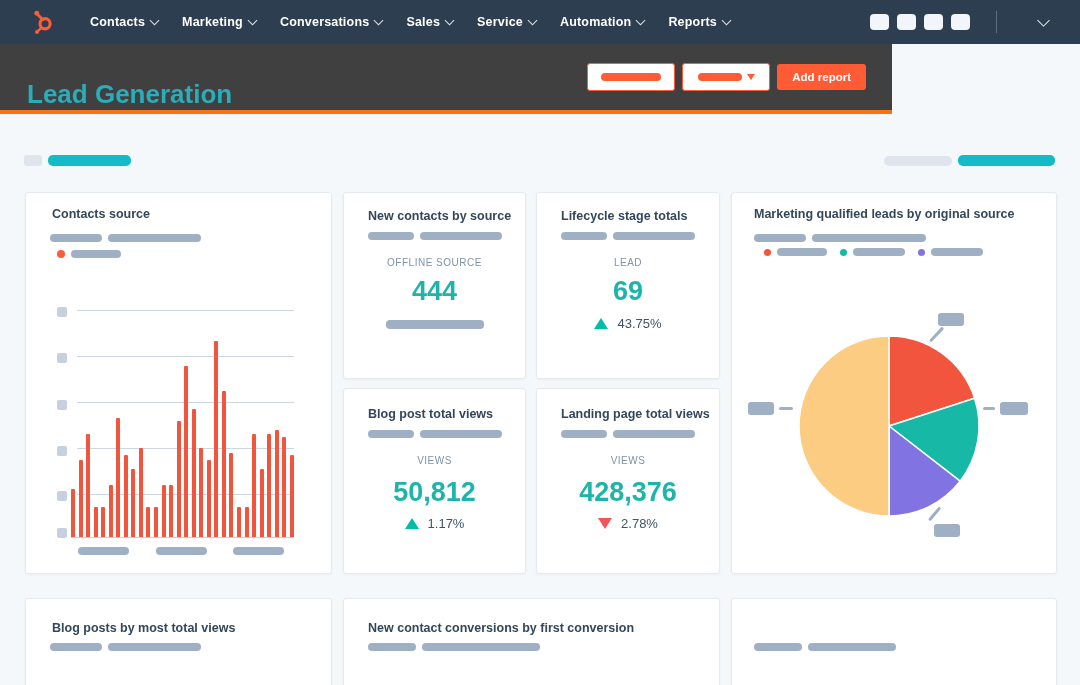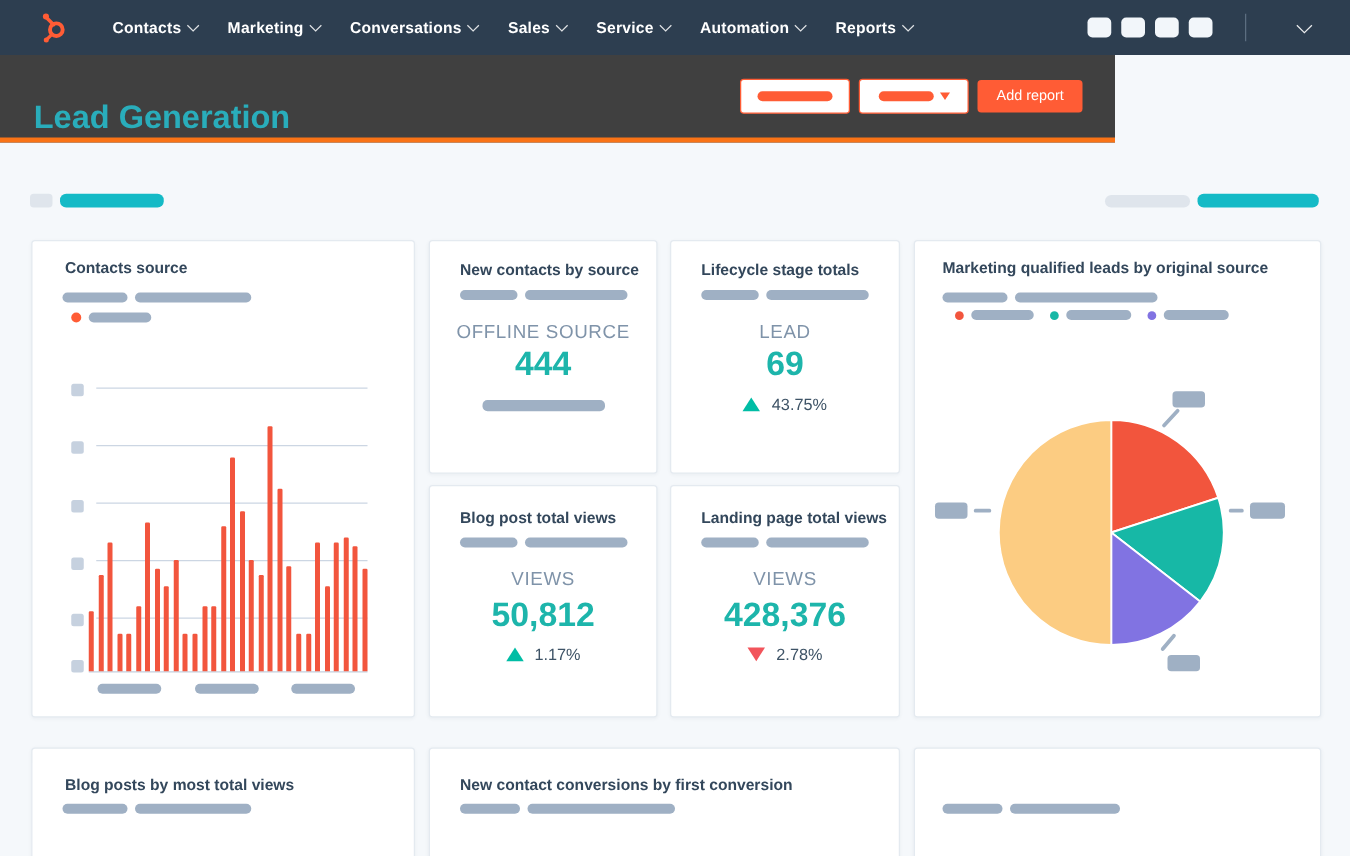--- a/index.html
+++ b/index.html
@@ -17,33 +17,33 @@
   .nav-divider{width:1px;height:22px;background:#5c6e80;margin:0 8px 0 18px;}
   .chev-big{width:8px;height:8px;border-right:1.8px solid rgba(255,255,255,.9);border-bottom:1.8px solid rgba(255,255,255,.9);transform:rotate(45deg);margin:-4px 32px 0 34px;cursor:pointer;}
 
   
   .header{position:absolute;left:0;top:44px;width:892px;height:66px;background:#404040;border-bottom:4px solid #f97316;z-index:4;}
   .page-title{position:absolute;left:27px;top:50%;transform:translateY(-50%);font-size:26px;font-weight:600;}
   .header-actions{position:absolute;right:26px;top:50%;transform:translateY(-50%);display:flex;gap:7px;align-items:center;}
   .btn-outline{width:86px;height:26px;background:#fff;border:1px solid #ff5c35;border-radius:3px;display:flex;align-items:center;justify-content:center;gap:5px;cursor:pointer;}
   .sk-orange{height:8px;border-radius:4px;}
   .caret-down{width:0;height:0;border-left:4.5px solid transparent;border-right:4.5px solid transparent;border-top:6px solid #ff5c35;}
-  .btn-primary{height:26px;padding:0 15px;border:none;border-radius:3px;color:#fff;font-size:11.5px;font-weight:400;cursor:pointer;font-family:"Liberation Sans",sans-serif;}
+  .btn-primary{height:26px;padding:0 15px;border:none;border-radius:3px;color:#fff;font-size:11.5px;font-weight:700;cursor:pointer;font-family:"Liberation Sans",sans-serif;}
 
   
   .pill{position:absolute;border-radius:5px;}
 
   
   .card{position:absolute;background:#ffffff;border:1px solid #e4eaf0;border-radius:3px;box-shadow:0 1px 3px rgba(45,62,80,.05);}
   .card-title{position:absolute;font-size:12.5px;font-weight:700;color:#33475b;white-space:nowrap;}
   .sk{background:#9fb0c4;border-radius:4px;height:8px;display:inline-block;}
   .sk-row{position:absolute;display:flex;gap:6px;align-items:center;}
   .dot{border-radius:50%;display:inline-block;}
 
-  .metric-label{position:absolute;left:0;right:0;top:64px;text-align:center;font-size:15px;letter-spacing:.5px;color:#7f93a9;}
+  .metric-label{position:absolute;left:0;right:0;top:64px;text-align:center;font-size:10px;letter-spacing:.5px;color:#7f93a9;}
   .metric-value{position:absolute;left:0;right:0;top:85px;text-align:center;font-size:27px;font-weight:700;line-height:1;}
   .metric-bottom{position:absolute;left:0;right:0;top:127px;display:flex;justify-content:center;}
   .delta-row{position:absolute;left:0;right:0;top:123px;display:flex;justify-content:center;align-items:center;gap:9px;font-size:13px;color:#3e5366;}
   .tri-up{width:0;height:0;border-left:7px solid transparent;border-right:7px solid transparent;border-bottom:11px solid #00bda5;}
   .tri-down{width:0;height:0;border-left:7px solid transparent;border-right:7px solid transparent;border-top:11px solid #f2545b;}
 
   
   .chart{position:absolute;left:45px;top:117px;width:223px;height:228px;}
   .gridline{position:absolute;left:6px;right:0;height:1px;background:#ccd6e3;}
   .baseline{position:absolute;left:0;right:0;bottom:0;height:1px;background:#c4d0de;}

